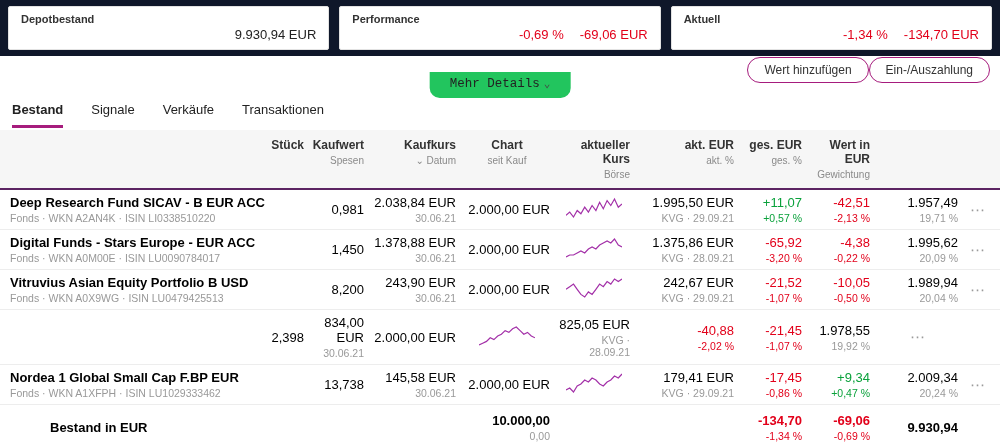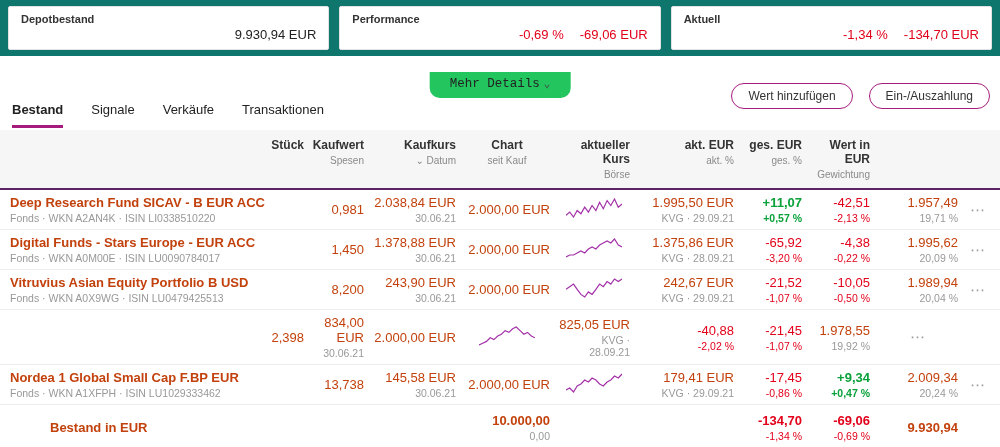--- a/index.html
+++ b/index.html
@@ -5,39 +5,39 @@
   * { box-sizing: border-box; margin: 0; padding: 0; }
   html,body { width: 1000px; }
   body {
     font-family: "Liberation Sans", sans-serif;
     background: #ffffff;
     color: #222;
     font-size: 13px;
   }
 
   
-  .top-strip { background: #0f766e; padding: 6px 8px; display: flex; gap: 10px; }
+  .top-strip { background: #0f172a; padding: 6px 8px; display: flex; gap: 10px; }
   .card {
     flex: 1; background: #fff; border: 1px solid #e2e2e2; border-radius: 2px;
     padding: 6px 12px 7px; display: flex; flex-direction: column; justify-content: space-between;
     min-height: 44px;
   }
   .card-label { font-size: 11px; font-weight: bold; color: #333; }
   .card-values { align-self: flex-end; display: flex; gap: 16px; font-size: 13px; color: #222; }
 
   
   .sub-bar { position: relative; height: 40px; }
   .more-details {
     position: absolute; left: 50%; transform: translateX(-50%); top: 16px;
     background: #22c55e; border: none; border-radius: 0 0 10px 10px;
     padding: 5px 20px 7px; font-size: 12.5px; color: #222; cursor: pointer;
     font-family: Liberation Mono, monospace;
   }
   .more-details .chev { font-size: 11px; margin-left: 4px; color: #444; }
-  .actions { position: absolute; right: 10px; top: 27px; display: flex; gap: 16px; }
+  .actions { position: absolute; right: 10px; top: 1px; display: flex; gap: 0; }
   .pill-btn {
     background: #fff; border: 1.5px solid #a61c7d; color: #333;
     border-radius: 15px; padding: 5px 16px; font-size: 12px; cursor: pointer;
     font-family: "Liberation Sans", sans-serif;
   }
 
   
   .tabs { display: flex; gap: 28px; padding: 6px 12px 0; }
   .tab { font-size: 13px; padding-bottom: 8px; color: #222; cursor: pointer; border-bottom: 3px solid transparent; }
   .tab.active { font-weight: bold; border-bottom-color: #a61c7d; }
@@ -53,34 +53,34 @@
   .thead {
     background: #f6f6f6; padding-top: 8px; padding-bottom: 8px;
     border-bottom: 2px solid #5c2462; margin-top: 2px; align-items: start;
   }
   .h-main { font-size: 12px; font-weight: bold; color: #333; }
   .h-sub { font-size: 10px; color: #8a8a8a; margin-top: 3px; }
   .num { text-align: right; }
   .chart-col { text-align: center; }
 
   .trow { border-bottom: 1px solid #ededed; padding-top: 5px; padding-bottom: 5px; min-height: 37px; }
-  .cell-main { font-size: 13px; color: #c2410c; }
+  .cell-main { font-size: 13px; color: #000000; }
   .cell-sub { font-size: 10.5px; color: #999; margin-top: 2px; }
   .name-link { font-weight: bold; cursor: pointer; }
   .strong { font-weight: bold; }
 
   .spark { display: inline-block; width: 56px; height: 22px; }
   .chart-cell { text-align: center; }
   .menu-cell { text-align: center; cursor: pointer; }
   .dots { color: #9a9a9a; font-size: 15px; letter-spacing: 1px; }
 
   .total-row { border-bottom: 1px solid #ededed; padding-top: 7px; padding-bottom: 7px; min-height: 30px; margin-left: 40px; }
   .bestand-row { padding-top: 8px; padding-bottom: 8px; }
 
-  .pos { color: #0aa13b; font-weight: bold; }
+  .pos { color: #0aa13b; }
   .neg { color: #e2001a; }
 </style>
 </head>
 <body>
 
 <div class="top-strip">
   <div class="card">
     <div class="card-label">Depotbestand</div>
     <div class="card-values">
       <span>9.930,94 EUR</span>

